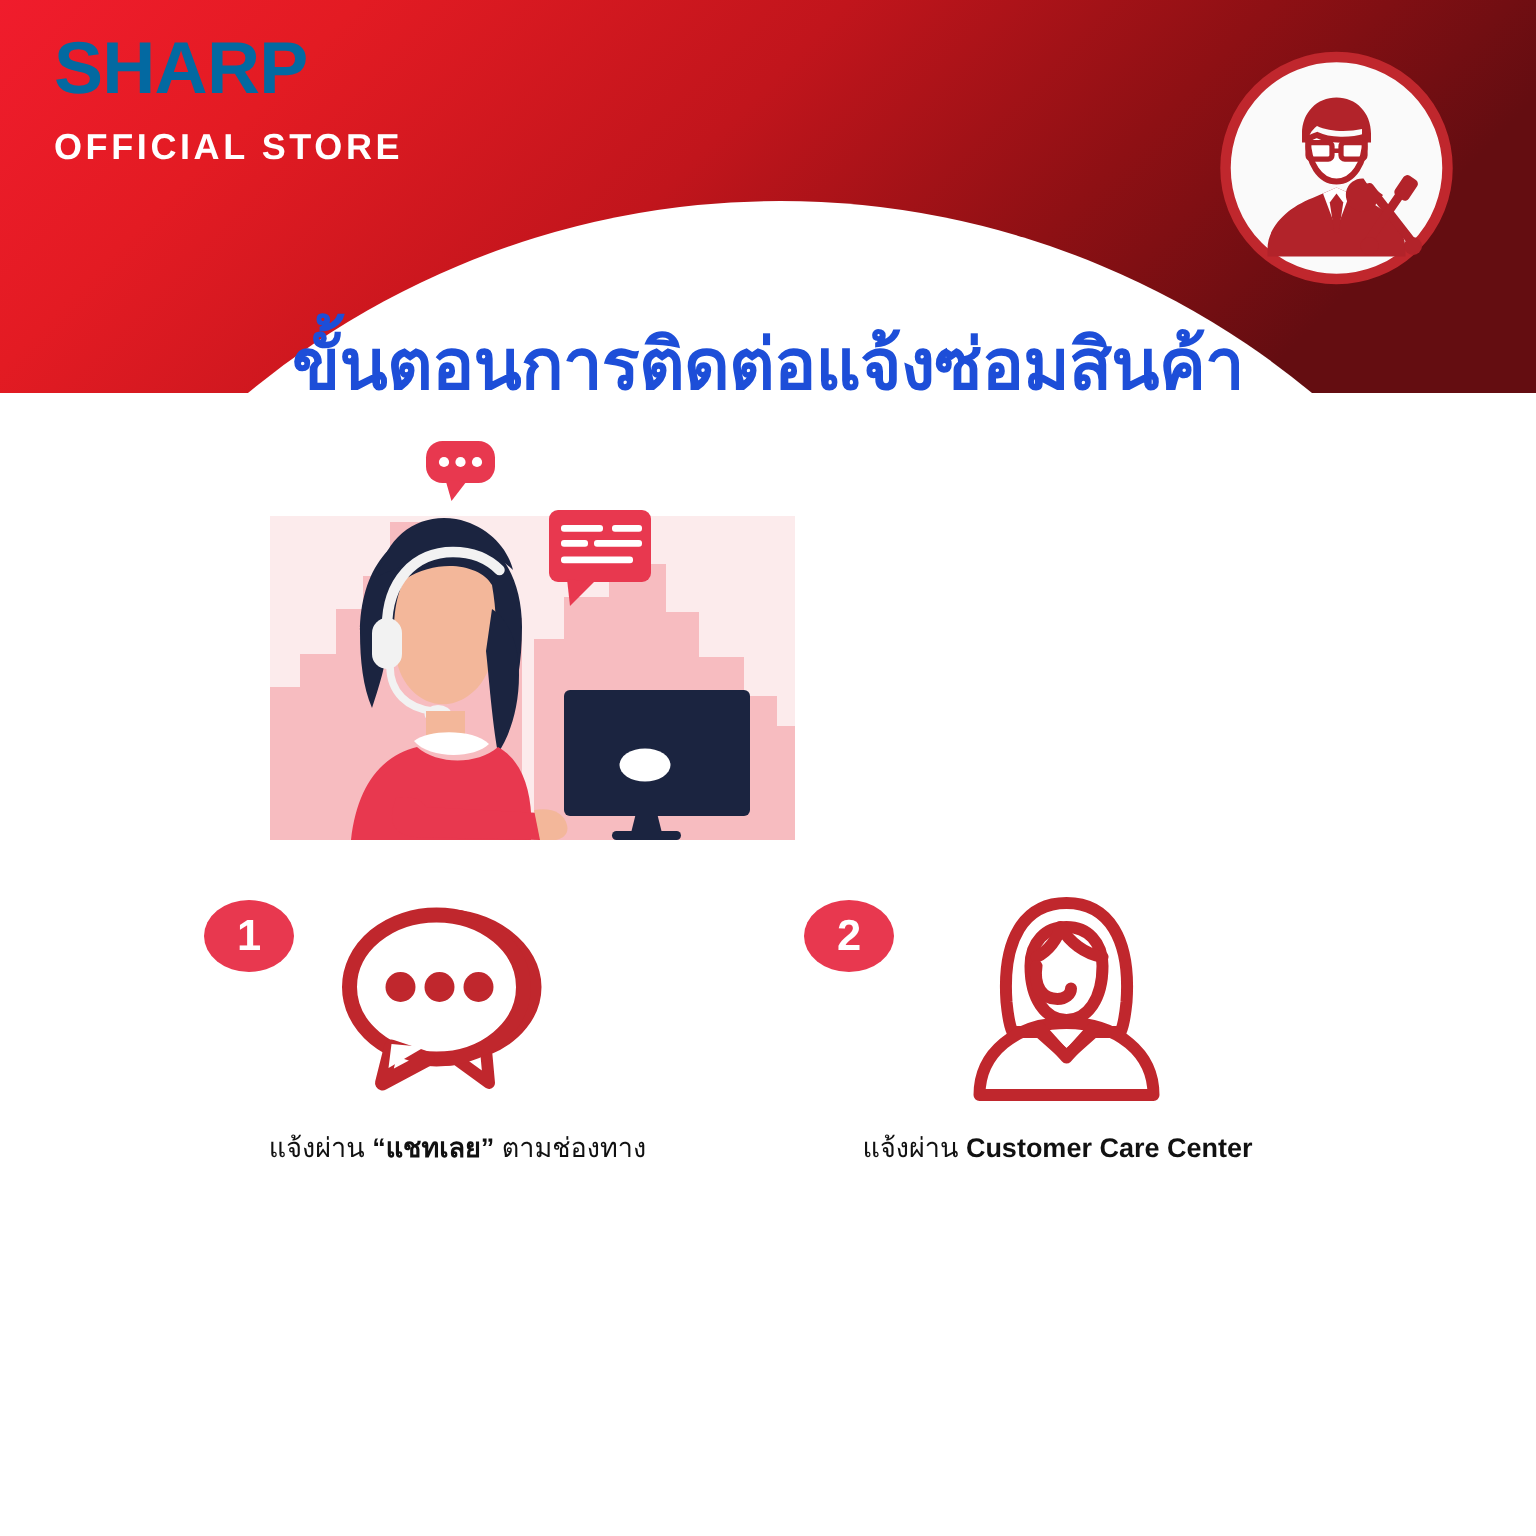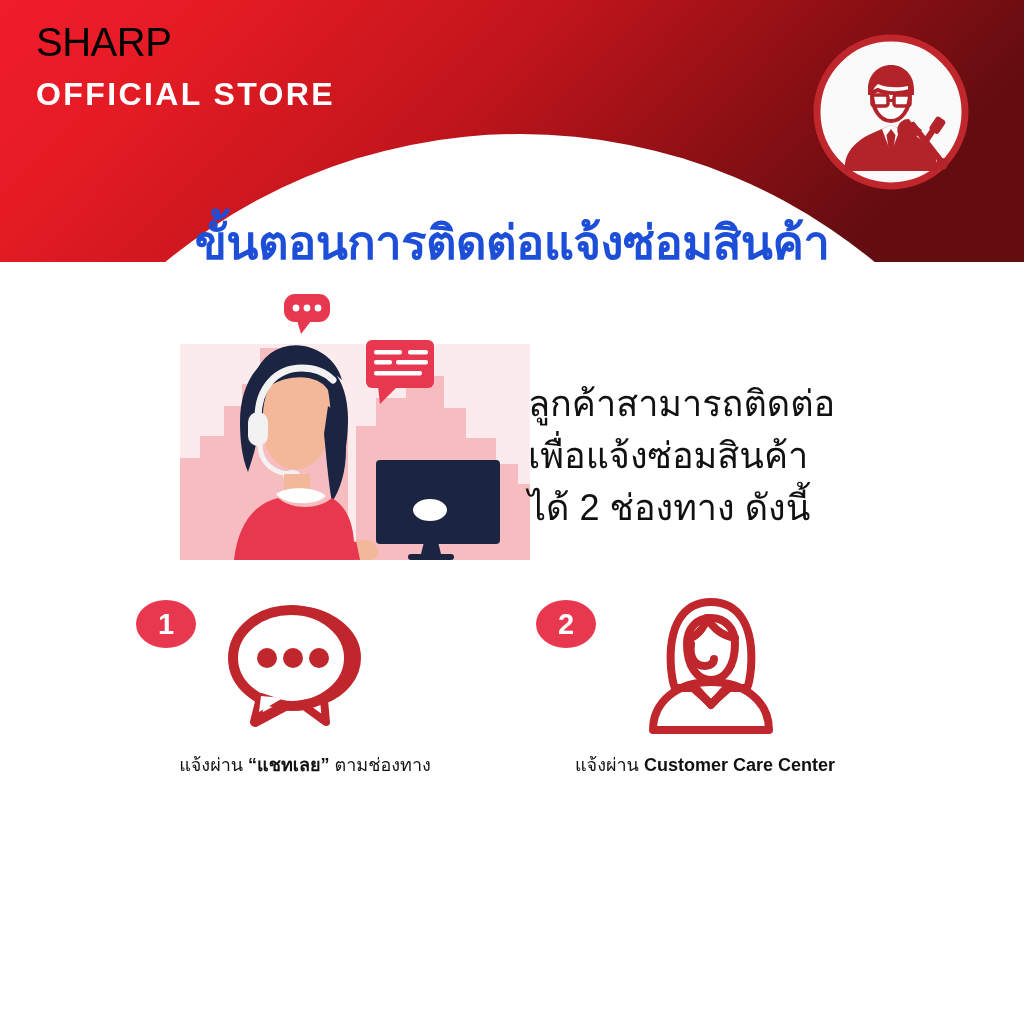--- a/index.html
+++ b/index.html
@@ -29,30 +29,30 @@
   #header-svg { position: absolute; left: 0; top: 0; }
 
   #brand-block {
     position: absolute;
     left: 36px;
     top: 22px;
     z-index: 5;
   }
   #brand-wordmark {
     font-family: "Liberation Sans", sans-serif;
-    font-size: 40px;
-    font-weight: normal;
-    color: #000000;
+    font-size: 49px;
+    font-weight: bold;
+    color: #0369a1;
     letter-spacing: -0.5px;
     line-height: 1;
     white-space: nowrap;
   }
   #brand-subtitle {
     font-family: "Liberation Sans", sans-serif;
-    font-size: 32px;
+    font-size: 24px;
     font-weight: bold;
     color: #ffffff;
     letter-spacing: 2.4px;
     margin-top: 14px;
     white-space: nowrap;
   }
 
   
   #tech-badge {
     position: absolute;
@@ -275,25 +275,20 @@
       <path d="M96 206 c10 -8 40 -8 50 2 c-10 10 -40 10 -50 -2 z" fill="#FFFFFF"></path>
 
       <path d="M98 210 c-24 6 -40 26 -44 62 v0 h120 c2 -28 -4 -52 -22 -62 c-14 12 -40 12 -54 0 z" fill="#E8384F"></path>
 
       <path d="M84 244 c-6 16 -2 24 12 26 l84 2 v-18 l-76 -4 c-4 -6 -10 -8 -20 -6 z" fill="#E8384F"></path>
 
       <path d="M176 252 c12 -2 20 2 22 10 c2 8 -6 12 -18 10 z" fill="#F3B79A"></path>
     </svg>
   </div>
 
-  <div id="hero-text">
-    <div class="hero-line">ลูกค้าสามารถติดต่อ</div>
-    <div class="hero-line">เพื่อแจ้งซ่อมสินค้า</div>
-    <div class="hero-line">ได้ 2 ช่องทาง ดังนี้</div>
-  </div>
 
   <div class="channel" id="channel-1">
     <div class="badge-num" id="badge-1">1</div>
     <div class="channel-icon" id="icon-chat">
       <svg width="160" height="140" viewBox="0 0 160 140">
 
         <path d="M70 18 c34 0 62 22 62 48 c0 18 -13 34 -33 42 l2 22 l-22 -16 c-3 0.4 -6 0.6 -9 0.6" fill="none" stroke="#C0272D" stroke-width="8" stroke-linecap="round" stroke-linejoin="round"></path>
 
         <ellipse cx="66" cy="66" rx="58" ry="48" fill="none" stroke="#C0272D" stroke-width="10"></ellipse>
         <path d="M36 106 l-6 24 l30 -16 z" fill="#FFFFFF" stroke="#C0272D" stroke-width="10" stroke-linejoin="round"></path>

